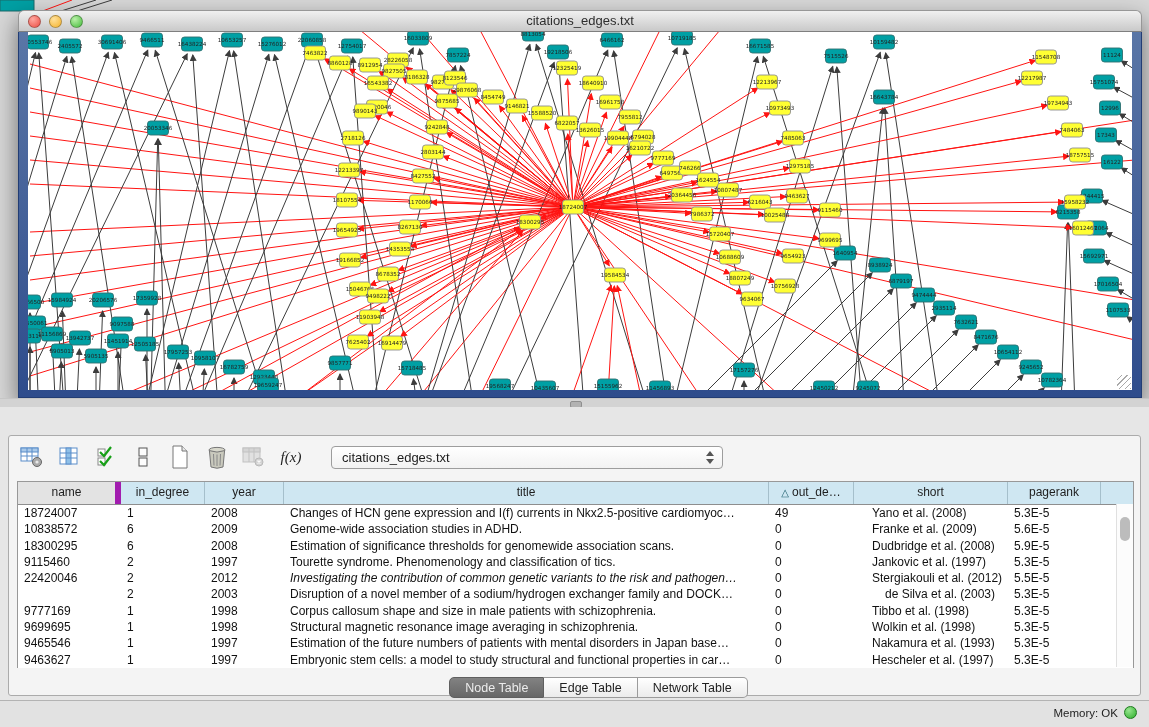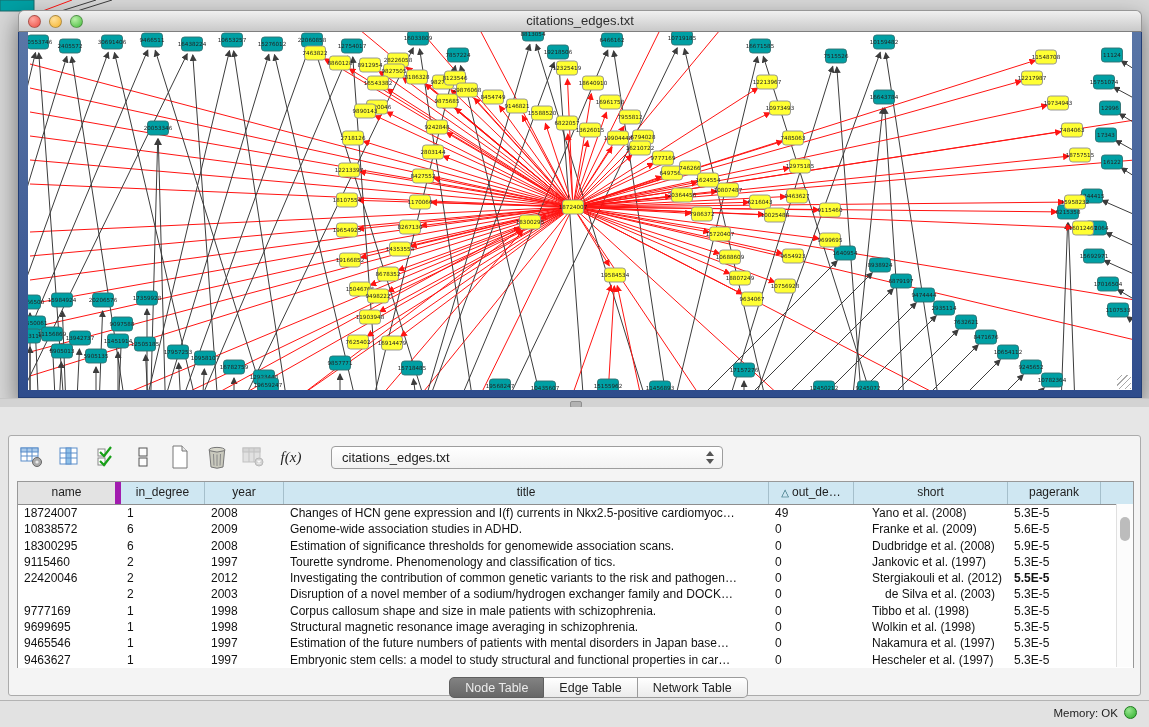--- a/index.html
+++ b/index.html
@@ -1022,24 +1022,24 @@
             <div class="td" style="width: 79px;">1997</div>
             <div class="td" style="width: 485px;">Tourette syndrome. Phenomenology and classification of tics.</div>
             <div class="td" style="width: 85px;">0</div>
             <div class="td short-col" style="width: 154px;">Jankovic et al. (1997)</div>
             <div class="td" style="width: 93px;">5.3E-5</div>
           </div>
           <div class="tr">
             <div class="td" style="width: 103px;">22420046</div>
             <div class="td" style="width: 84px;">2</div>
             <div class="td" style="width: 79px;">2012</div>
-            <div class="td" style="width: 485px;">Investigating the contribution of common genetic variants to the risk and pathogen…</div>
+            <div class="td" style="width: 485px; font-style: italic;">Investigating the contribution of common genetic variants to the risk and pathogen…</div>
             <div class="td" style="width: 85px;">0</div>
             <div class="td short-col" style="width: 154px;">Stergiakouli et al. (2012)</div>
-            <div class="td" style="width: 93px; font-weight: bold;">5.5E-5</div>
+            <div class="td" style="width: 93px;">5.5E-5</div>
           </div>
           <div class="tr">
             <div class="td" style="width: 103px; margin-top: 19px;">14569117</div>
             <div class="td" style="width: 84px;">2</div>
             <div class="td" style="width: 79px;">2003</div>
             <div class="td" style="width: 485px;">Disruption of a novel member of a sodium/hydrogen exchanger family and DOCK…</div>
             <div class="td" style="width: 85px;">0</div>
             <div class="td short-col" style="width: 154px; text-align: center;">de Silva et al. (2003)</div>
             <div class="td" style="width: 93px;">5.3E-5</div>
           </div>
@@ -1060,21 +1060,21 @@
             <div class="td" style="width: 85px;">0</div>
             <div class="td short-col" style="width: 154px;">Wolkin et al. (1998)</div>
             <div class="td" style="width: 93px;">5.3E-5</div>
           </div>
           <div class="tr">
             <div class="td" style="width: 103px;">9465546</div>
             <div class="td" style="width: 84px;">1</div>
             <div class="td" style="width: 79px;">1997</div>
             <div class="td" style="width: 485px;">Estimation of the future numbers of patients with mental disorders in Japan base…</div>
             <div class="td" style="width: 85px;">0</div>
-            <div class="td short-col" style="width: 154px;">Nakamura et al. (1997)</div>
+            <div class="td short-col" style="width: 154px;">Nakamura et al. (1993)</div>
             <div class="td" style="width: 93px;">5.3E-5</div>
           </div>
           <div class="tr">
             <div class="td" style="width: 103px;">9463627</div>
             <div class="td" style="width: 84px;">1</div>
             <div class="td" style="width: 79px;">1997</div>
             <div class="td" style="width: 485px;">Embryonic stem cells: a model to study structural and functional properties in car…</div>
             <div class="td" style="width: 85px;">0</div>
             <div class="td short-col" style="width: 154px;">Hescheler et al. (1997)</div>
             <div class="td" style="width: 93px;">5.3E-5</div>

